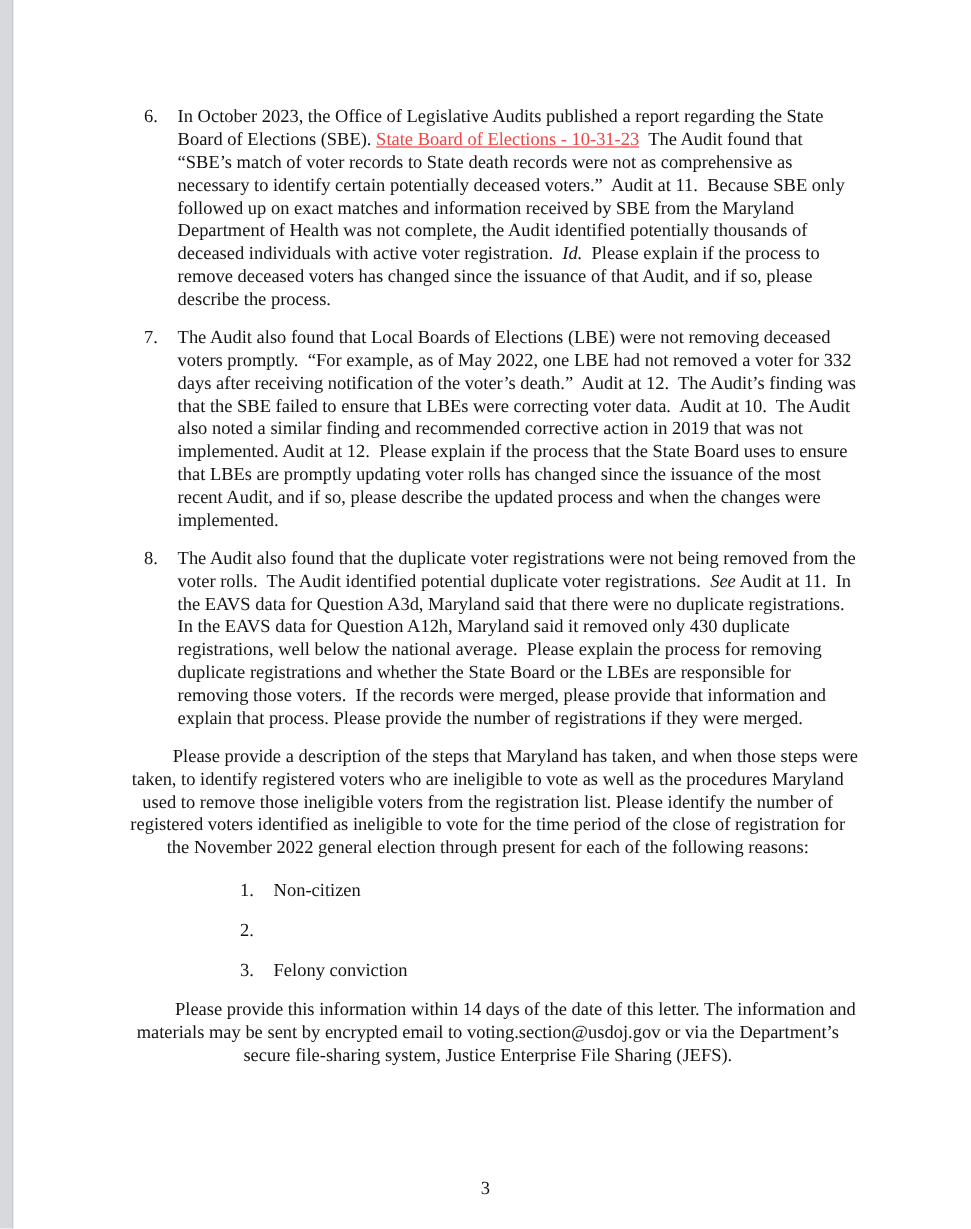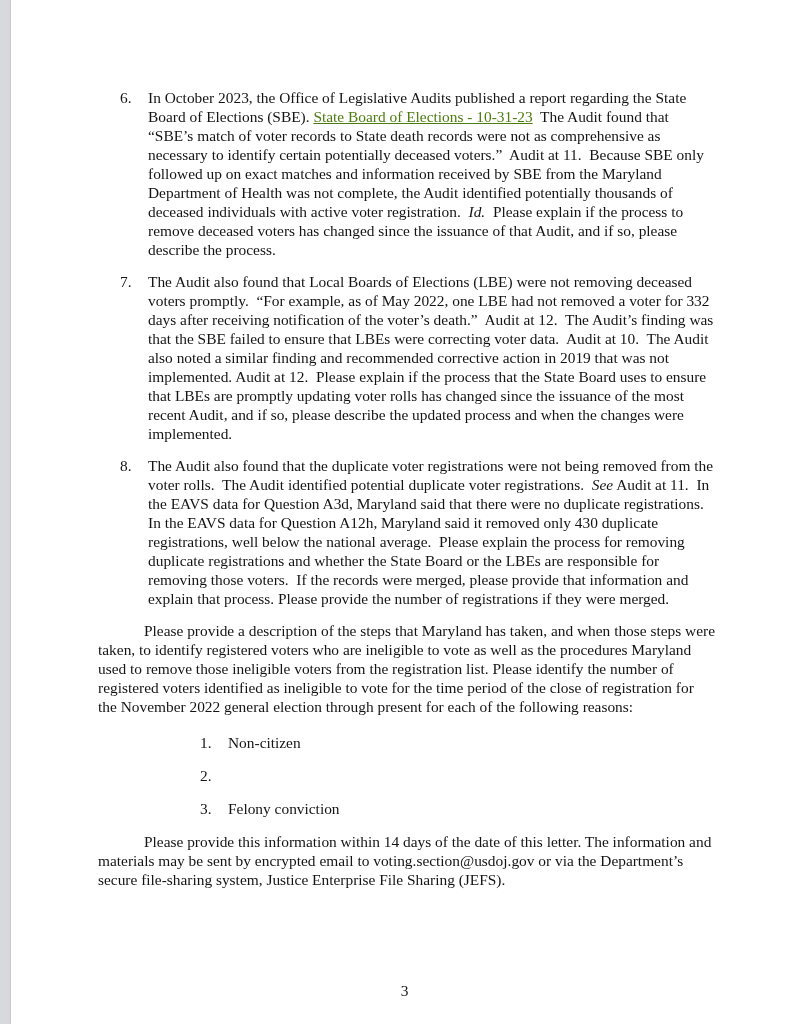--- a/index.html
+++ b/index.html
@@ -43,20 +43,21 @@
   }
   .num-label {
     flex: 0 0 28px;
     margin-left: 22px;
   }
   .num-body {
     flex: 1 1 auto;
   }
   .para {
     margin: 0 0 10px 0;
+    text-align: center;
   }
   .para-indent {
     text-indent: 46px;
   }
   .para-gap-top {
   }
   .reason-list {
     margin: 17px 0 14px 0;
   }
   .reason-item {
@@ -64,21 +65,21 @@
     margin-bottom: 14px;
   }
   .reason-num {
     flex: 0 0 28px;
     margin-left: 102px;
   }
   .reason-label {
     flex: 1 1 auto;
   }
   .doc-link {
-    color: #4d7c0f;
+    color: #ef4444;
     text-decoration: underline;
     cursor: pointer;
   }
   .page-number {
     position: absolute;
     top: 981px;
     left: 0;
     width: 100%;
     text-align: center;
     font-size: 15.4px;

